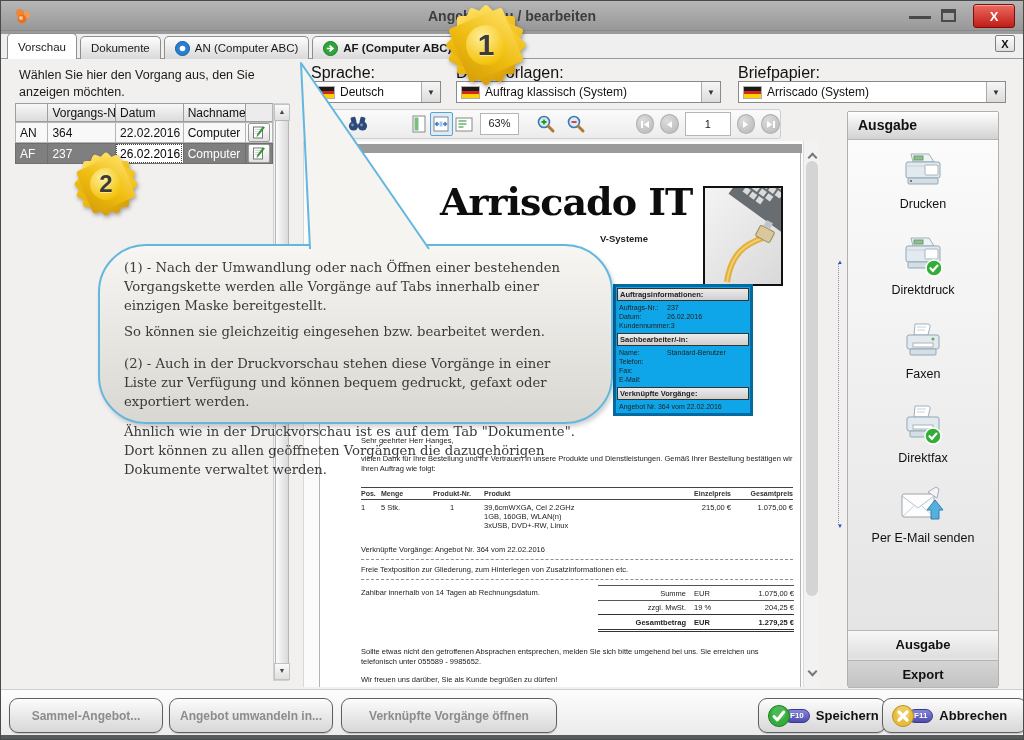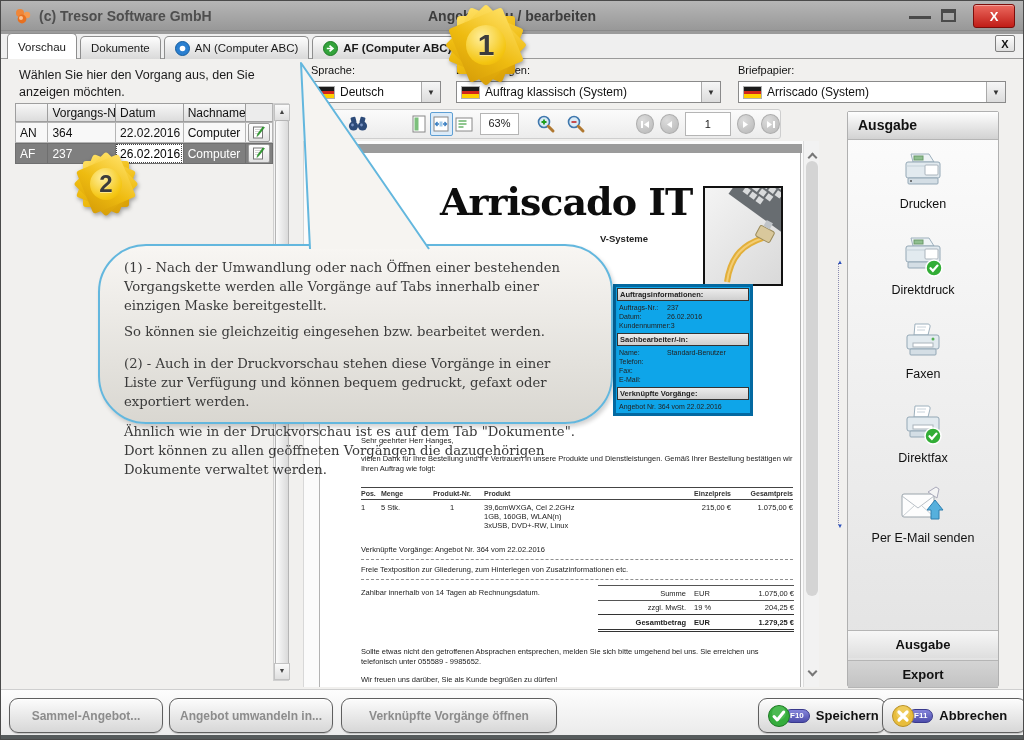--- a/index.html
+++ b/index.html
@@ -48,21 +48,21 @@
   .editbtn{width:20px;height:17px;border:1px solid #9a9a9a;border-radius:2px;background:linear-gradient(#fff,#e2e2e2);display:flex;align-items:center;justify-content:center;}
   
   .sb-v{background:#f3f3f3;border:1px solid #d0d0d0;}
   .sb-btn{position:absolute;left:0;width:100%;height:15px;background:linear-gradient(#fafafa,#dfdfdf);border:1px solid #c2c2c2;
           font-size:7px;color:#444;text-align:center;line-height:14px;}
   .sb-thumb{position:absolute;left:1px;width:12px;background:linear-gradient(90deg,#fbfbfb,#dadada);border:1px solid #b5b5b5;border-radius:2px;}
   .grip{position:absolute;left:3px;width:6px;border-top:1px solid #999;box-shadow:0 3px 0 #999,0 6px 0 #999;}
   .chev{display:inline-block;width:5px;height:5px;border-left:2px solid #777;border-top:2px solid #777;}
   .chev.up{transform:rotate(45deg);} .chev.down{transform:rotate(225deg);}
   
-  .optlabel{font-size:11px;color:#111;}
+  .optlabel{font-size:16px;color:#111;}
   .dropdown{height:22px;border:1px solid #8a8a8a;background:#fff;display:flex;align-items:center;font-size:12px;color:#111;}
   .dropdown .flag{width:17px;height:11px;margin:0 5px 0 4px;background:linear-gradient(180deg,#1a1a1a 0 33%,#d2271c 33% 66%,#ffcf00 66%);
                   border:1px solid #b0b0b0;flex:none;}
   .dropdown .darr{margin-left:auto;width:18px;height:20px;border-left:1px solid #aaa;background:linear-gradient(#f6f6f6,#dcdcdc);
                   display:flex;align-items:center;justify-content:center;font-size:8px;color:#333;}
   
   #ptoolbar{left:310px;top:108px;width:470px;height:30px;background:linear-gradient(#fbfbfb,#ececec);border:1px solid #cecece;border-radius:3px;
             display:flex;align-items:center;}
   .viewicon{width:22px;height:22px;display:flex;align-items:center;justify-content:center;border:1px solid transparent;}
   .viewicon.sel{border:1px solid #5e9fd4;background:#dcebf8;border-radius:2px;}
@@ -123,21 +123,20 @@
 
 <div id="win">
 
   <div class="abs" id="titlebar">
     <svg class="abs" style="left:12px;top:5px" width="20" height="20" viewBox="0 0 20 20">
       <circle cx="7" cy="7" r="4" fill="#ef8638"></circle>
         <circle cx="14" cy="9" r="3.2" fill="#f59a4e"></circle>
       <circle cx="9" cy="13" r="4.4" fill="#e8701f"></circle>
         <circle cx="8" cy="12" r="2" fill="#fbc290"></circle>
     </svg>
-    <div class="abs" id="title-left">(c) Tresor Software GmbH</div>
     <div class="abs" id="title-center">Angebot neu / bearbeiten</div>
     <div class="abs wbtn" id="btn-min"></div>
     <div class="abs wbtn" id="btn-max"></div>
     <div class="abs" id="btn-close">X</div>
   </div>
 
   <div class="abs" id="tabstrip"></div>
   <div class="abs" id="tabs">
     <div class="tab active">
         <span>Vorschau</span>

